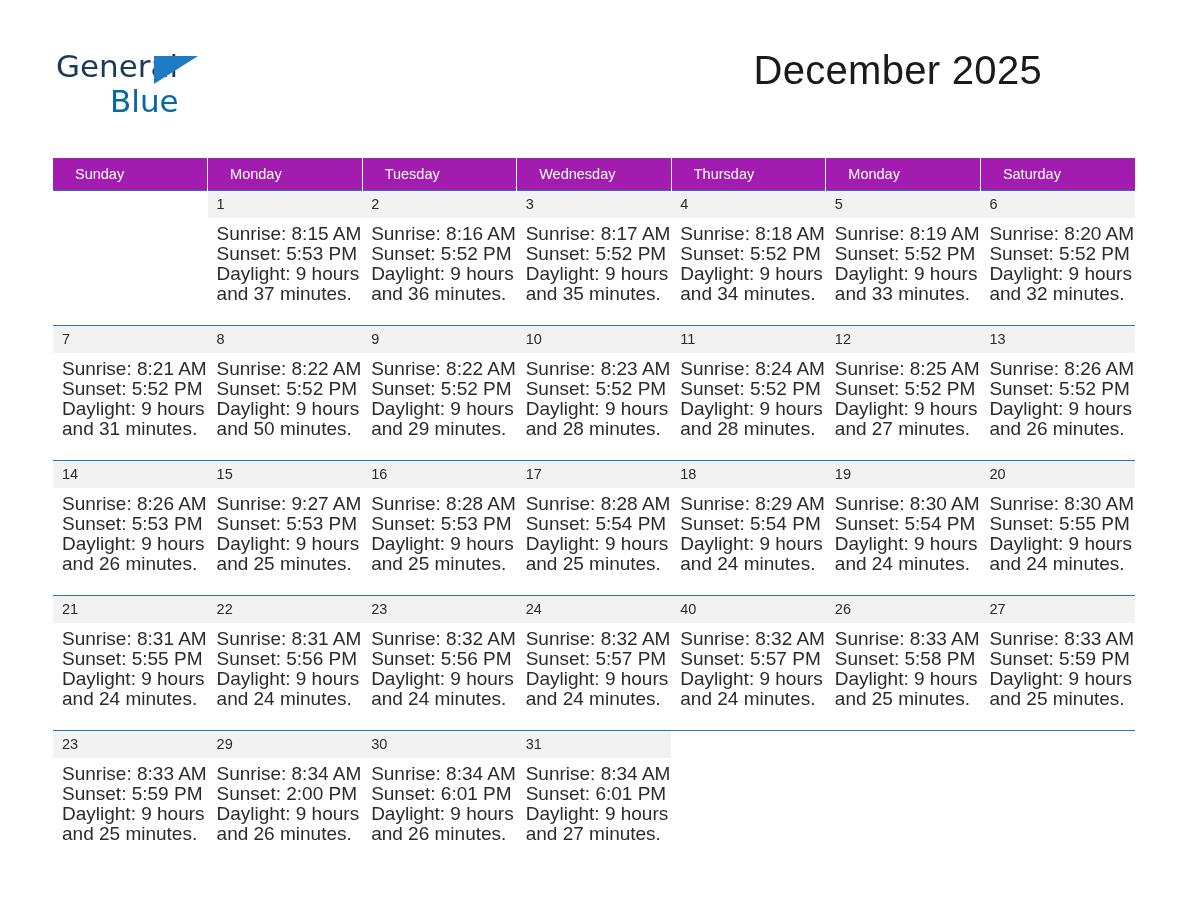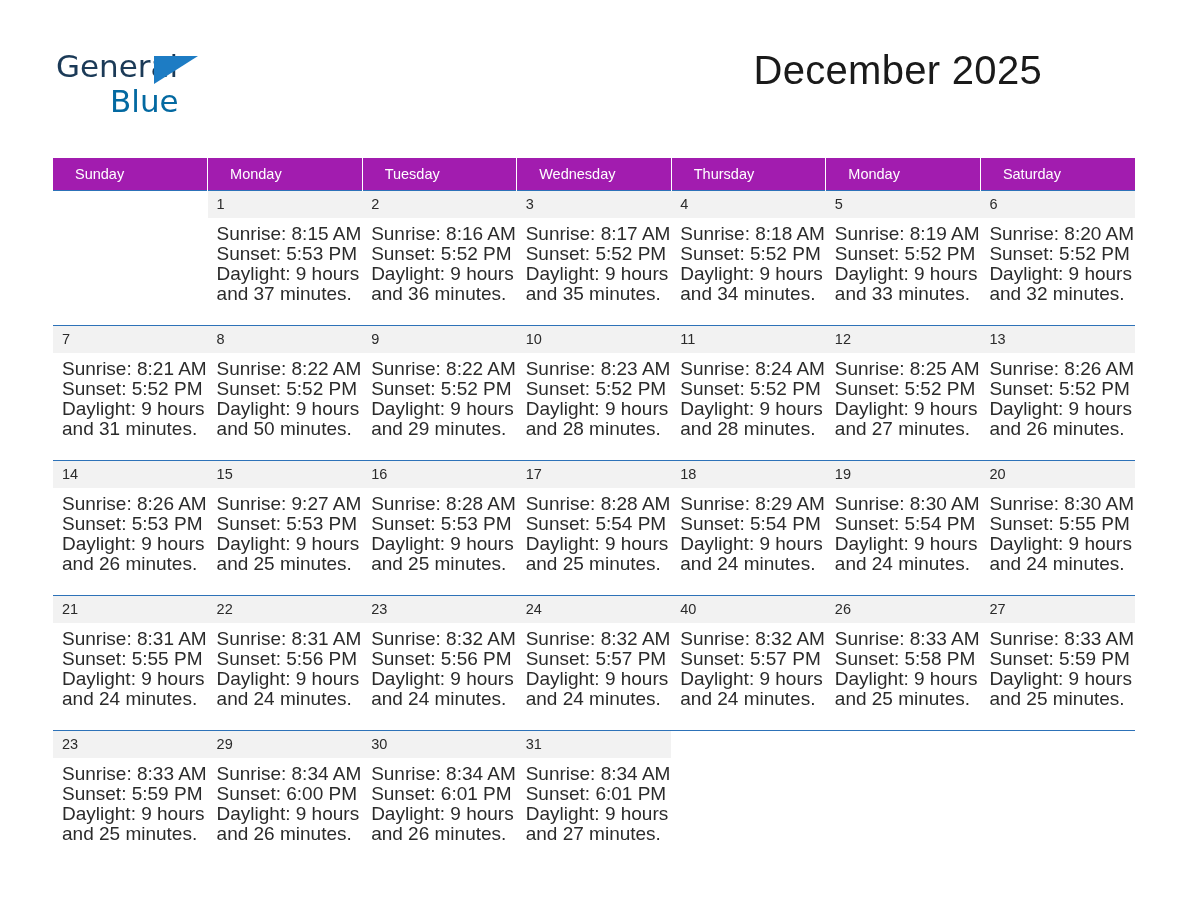--- a/index.html
+++ b/index.html
@@ -405,21 +405,21 @@
               <div>Sunrise: 8:33 AM</div>
               <div>Sunset: 5:59 PM</div>
               <div>Daylight: 9 hours</div>
               <div>and 25 minutes.</div>
             </div>
           </td>
           <td>
             <span class="daynum">29</span>
             <div class="info">
               <div>Sunrise: 8:34 AM</div>
-              <div>Sunset: 6:00 PM</div>
+              <div>Sunset: 2:00 PM</div>
               <div>Daylight: 9 hours</div>
               <div>and 26 minutes.</div>
             </div>
           </td>
           <td>
             <span class="daynum">30</span>
             <div class="info">
               <div>Sunrise: 8:34 AM</div>
               <div>Sunset: 6:01 PM</div>
               <div>Daylight: 9 hours</div>

